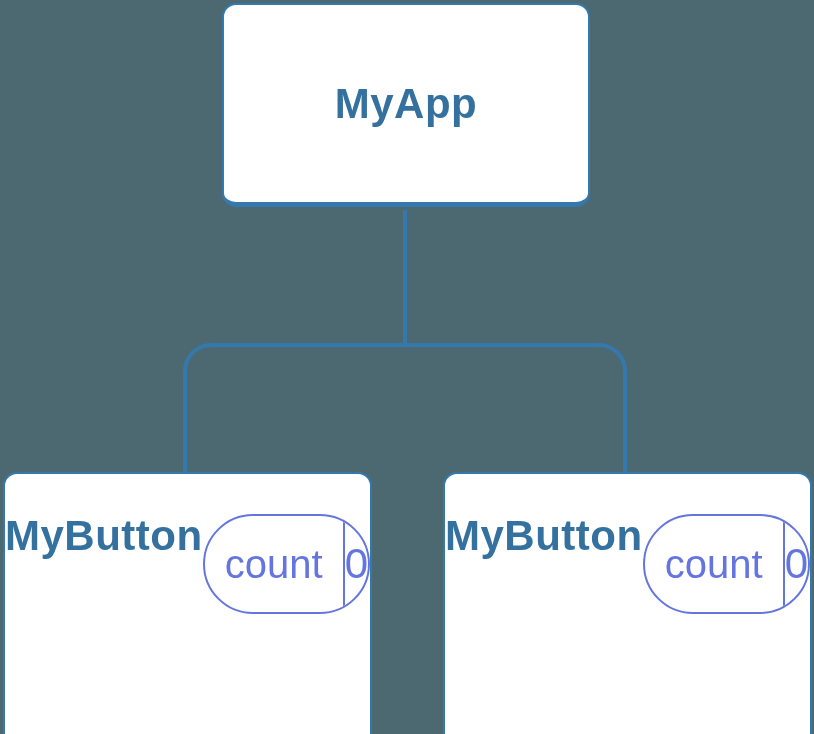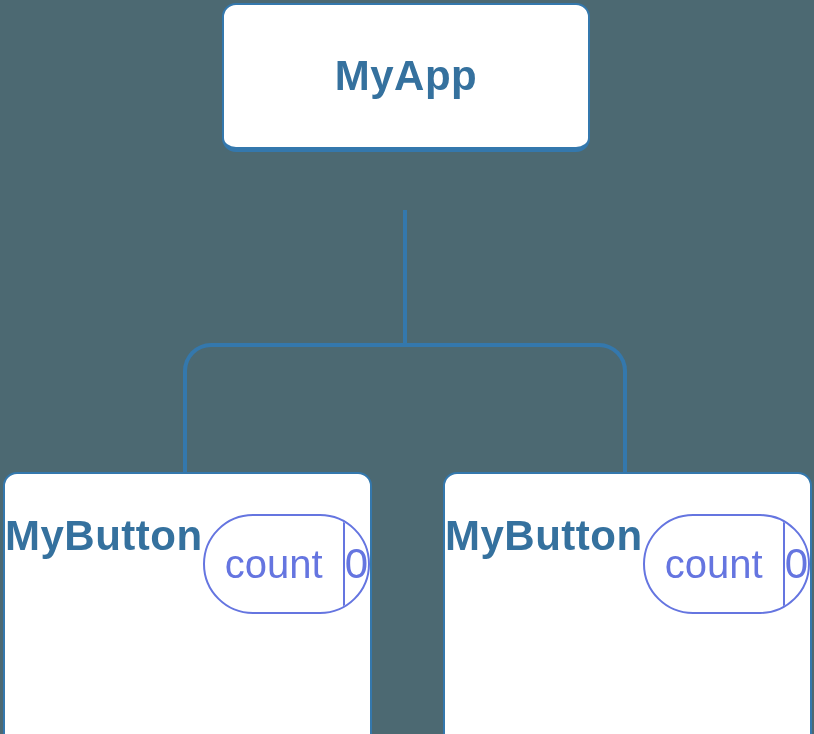--- a/index.html
+++ b/index.html
@@ -32,21 +32,21 @@
   .card-title {
     font-size: 42px;
     font-weight: 600;
     color: var(--text-blue);
     letter-spacing: 0.5px;
     line-height: 52px;
     text-align: center;
   }
   .root-card {
     left: 222px; top: 3px;
-    width: 368px; height: 149px;
+    width: 368px; height: 204px;
     display: flex; align-items: center; justify-content: center;
   }
   .connector-stem {
     position: absolute;
     left: 403px; top: 210px;
     width: 4px; height: 135px;
     background: var(--line-blue);
   }
   .connector-branch {
     position: absolute;

